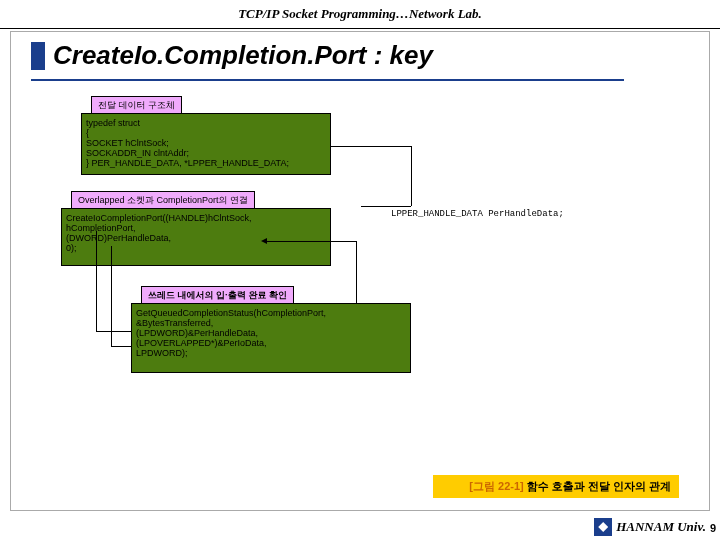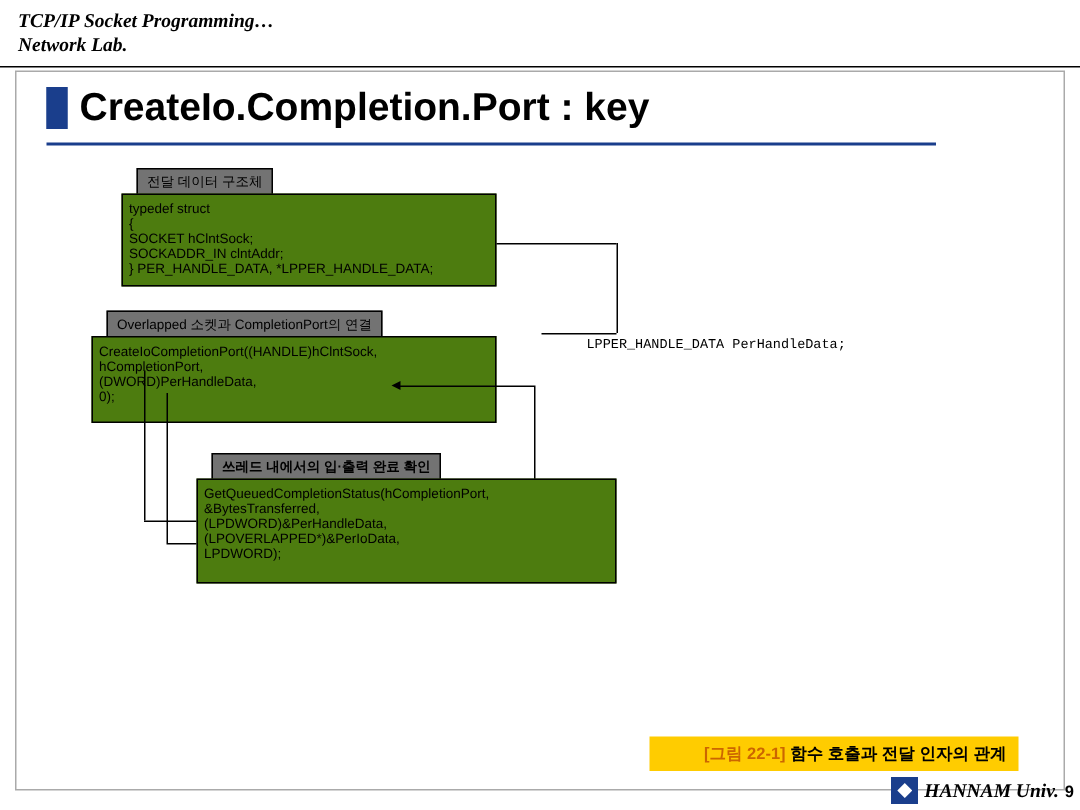--- a/index.html
+++ b/index.html
@@ -1,25 +1,25 @@
 <!DOCTYPE html>
 <html><head>
   <meta charset="utf-8">
   <style>
     * { margin: 0; padding: 0; box-sizing: border-box; }
     body { width: 720px; height: 540px; font-family: Arial, sans-serif; background: #fff; position: relative; }
-    .header { display: flex; justify-content: center; padding: 6px 12px; border-bottom: 1px solid #000; font-style: italic; font-weight: bold; font-size: 13px; font-family: 'Comic Sans MS', cursive; flex-direction: column; }
+    .header { display: flex; justify-content: center; padding: 6px 12px; border-bottom: 1px solid #000; font-style: italic; font-weight: bold; font-size: 13px; font-family: 'Comic Sans MS', cursive; }
     .content-frame { border: 1px solid #aaa; margin: 2px 10px; height: 480px; position: relative; background: #fff; }
-    .title-bar { display: flex; align-items: center; gap: 8px; padding: 8px 20px; }
+    .title-bar { display: flex; align-items: center; gap: 8px; padding: 8px 20px; font-style: italic; }
     .title-box { width: 14px; height: 28px; background: #1a3e8c; border: 2px solid #1a3e8c; }
     .title-text { font-size: 26px; font-weight: bold; color: #000; }
     .title-underline { height: 2px; background: #1a3e8c; width: 85%; margin-left: 20px; }
     .diagram-area { position: relative; height: 360px; margin-top: 10px; }
     .box { position: absolute; border: 1px solid #000; background: #4d7c0f; font-size: 9px; padding: 4px; }
-    .box-header { position: absolute; border: 1px solid #000; background: #737373; font-size: 9px; padding: 2px 6px; }
+    .box-header { position: absolute; border: 1px solid #000; background: #f0abfc; font-size: 9px; padding: 2px 6px; }
     .label-text { position: absolute; font-size: 9px; }
     .line { position: absolute; background: #000; }
     .arrow-head { position: absolute; width: 0; height: 0; }
     .caption-bar { position: absolute; bottom: 12px; right: 30px; background: #ffcc00; padding: 4px 8px; font-size: 11px; font-weight: bold; }
     .caption-prefix { color: #cc6600; margin-left: 28px; }
     .footer { position: absolute; bottom: 4px; right: 14px; display: flex; align-items: center; gap: 4px; font-style: italic; font-weight: bold; font-size: 13px; font-family: 'Comic Sans MS', cursive; }
     .logo { width: 18px; height: 18px; background: #1a3e8c; display: inline-flex; align-items: center; justify-content: center; }
     .logo-inner { width: 10px; height: 10px; background: #fff; clip-path: polygon(50% 0%, 100% 50%, 50% 100%, 0% 50%); }
     .page-num { position: absolute; bottom: 6px; right: 4px; font-size: 11px; font-weight: bold; }
   </style>

